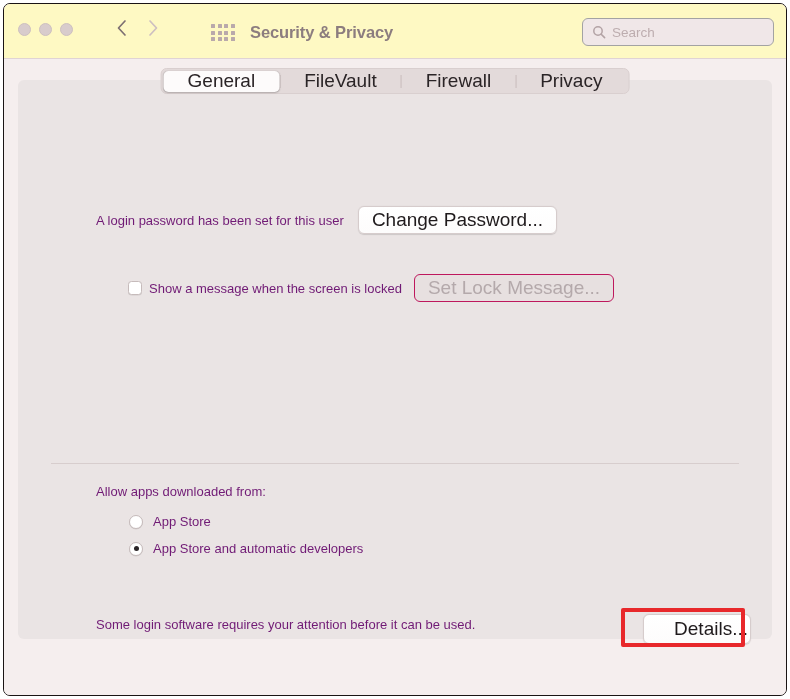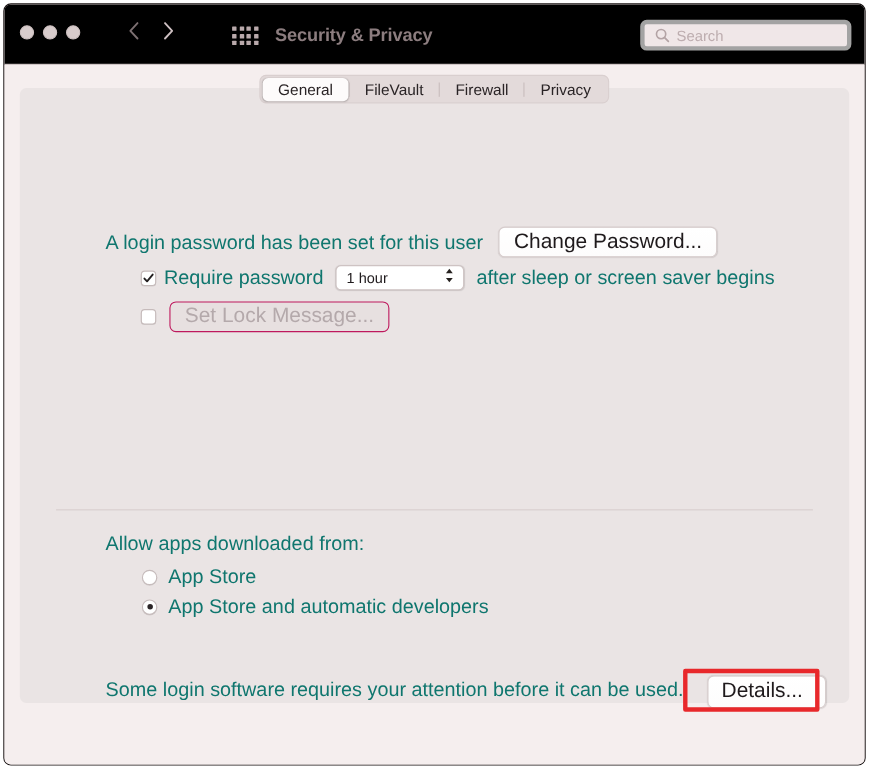--- a/index.html
+++ b/index.html
@@ -25,21 +25,21 @@
     border: 1.5px solid #1a1414;
     border-radius: 7px;
     box-sizing: border-box;
     overflow: hidden;
   }
 
   
   .toolbar {
     position: relative;
     height: 55px;
-    background: #000000;
+    background: #fef9c3;
     border-bottom: 1px solid #e0d4d4;
     box-sizing: border-box;
   }
   .traffic {
     position: absolute;
     left: 14px;
     top: 19px;
     display: flex;
     gap: 8px;
   }
@@ -89,21 +89,21 @@
     color: #8c7d7f;
     letter-spacing: -0.1px;
   }
   .search-box {
     position: absolute;
     right: 12px;
     top: 14px;
     width: 192px;
     height: 28px;
     background: #f0e7e8;
-    border: 4px solid #a3a3a3;
+    border: 1px solid #a3a3a3;
     border-radius: 6px;
     box-sizing: border-box;
     display: flex;
     align-items: center;
   }
   .search-icon {
     margin-left: 9px;
     margin-right: 6px;
     width: 14px;
     height: 14px;
@@ -139,23 +139,23 @@
     background: #e3dada;
     border: 1px solid #d9cfcf;
     border-radius: 6px;
     display: flex;
     align-items: center;
     padding: 2px;
     box-sizing: border-box;
   }
   .tab {
     position: relative;
-    font-size: 14px;
+    font-size: 19px;
     color: #2a2426;
-    padding: 3px 14px 4px;
+    padding: 3px 24px 4px;
     border-radius: 5px;
     white-space: nowrap;
     line-height: 14px;
   }
   .tab.active {
     background: #fdfbfb;
     box-shadow: 0 0.5px 1.5px rgba(0,0,0,0.22);
   }
   .tabsep {
     width: 1px;
@@ -163,22 +163,22 @@
     background: #c8bcbc;
   }
 
   
   .row {
     position: absolute;
     display: flex;
     align-items: center;
   }
   .txt {
-    font-size: 18px;
-    color: #0f766e;
+    font-size: 13px;
+    color: #701a75;
     white-space: nowrap;
   }
 
   
   .btn {
     background: linear-gradient(180deg,#ffffff 0%,#fdfcfc 100%);
     border: 1px solid #d6cccc;
     border-radius: 6px;
     font-size: 19px;
     color: #1f1a1c;
@@ -359,41 +359,24 @@
         <span class="tab">Firewall</span>
         <span class="tabsep"></span>
         <span class="tab">Privacy</span>
       </div>
 
       <div class="row" style="left:78px; top:126px;">
         <span class="txt">A login password has been set for this user</span>
         <span class="btn" style="margin-left:14px;">Change Password...</span>
       </div>
 
-      <div class="row" style="left:110px; top:161px;">
-        <span class="cb">
-          <svg width="10" height="10" viewBox="0 0 10 10">
-            <path d="M1.3 5.2 L3.7 7.8 L8.8 1.6" fill="none" stroke="#231f20" stroke-width="1.7" stroke-linecap="round" stroke-linejoin="round"></path>
-          </svg>
-        </span>
-        <span class="txt" style="margin-left:7px;">Require password</span>
-        <span class="select" style="margin-left:11px;">
-          <span class="select-val">1 hour</span>
-          <span class="select-arrows">
-            <svg width="9" height="15" viewBox="0 0 9 15">
-              <path d="M4.5 1.4 L7.6 5.3 L1.4 5.3 Z" fill="#26211f"></path>
-              <path d="M4.5 13.6 L7.6 9.7 L1.4 9.7 Z" fill="#26211f"></path>
-            </svg>
-          </span>
-        </span>
-        <span class="txt" style="margin-left:11px;">after sleep or screen saver begins</span>
-      </div>
 
       <div class="row" style="left:110px; top:194px;">
         <span class="cb"></span>
+        <span class="txt" style="margin-left:7px;">Show a message when the screen is locked</span>
         <span class="btn btn-disabled" style="margin-left:12px;">Set Lock Message...</span>
       </div>
 
 
       <div class="divider"></div>
 
       <div class="row" style="left:78px; top:404px;">
         <span class="txt">Allow apps downloaded from:</span>
       </div>
 
@@ -403,21 +386,21 @@
       </div>
 
       <div class="row" style="left:111px; top:461px;">
         <span class="rb on"></span>
         <span class="txt" style="margin-left:10px;">App Store and automatic developers</span>
       </div>
 
       <div class="row" style="left:78px; top:537px;">
         <span class="txt">Some login software requires your attention before it can be used.</span>
       </div>
-      <span class="btn" style="position:absolute; left:625px; top:534px; width:108px; text-align:left; padding:6px 12px 7px;">Details...</span>
+      <span class="btn" style="position:absolute; left:625px; top:534px; width:108px; text-align:right; padding:6px 2px 7px;">Details...</span>
     </div>
 
     <div class="annot"></div>
 
     <div class="lock-icon">
       <svg width="30" height="36" viewBox="0 0 30 36">
         <path d="M10 16 L10 10.5 A5.3 5.3 0 0 1 20.6 10.5 L20.6 13" fill="none" stroke="#b9b5b8" stroke-width="2.6" stroke-linecap="round"></path>
         <path d="M10 16 L10 10.5 A5.3 5.3 0 0 1 20.6 10.5 L20.6 13" fill="none" stroke="#e2e0e2" stroke-width="1" stroke-linecap="round"></path>
         <rect x="2.5" y="15.5" width="15.5" height="17" rx="1.6" fill="#dd9a2a"></rect>
         <rect x="2.5" y="15.5" width="15.5" height="17" rx="1.6" fill="none" stroke="#c07d18" stroke-width="0.9"></rect>

